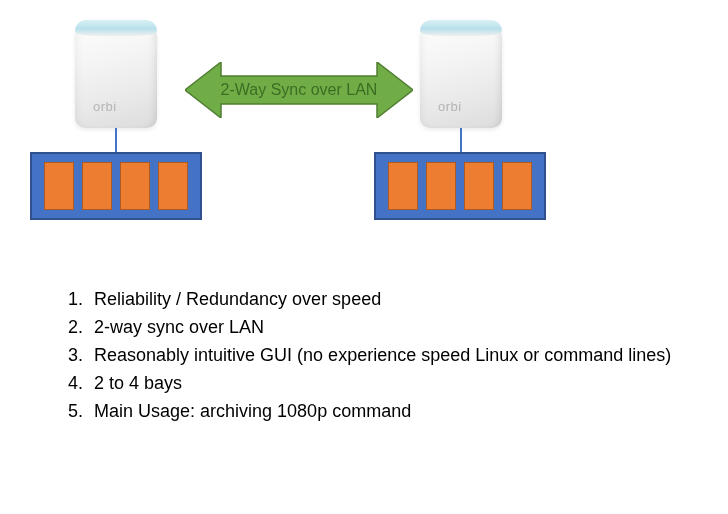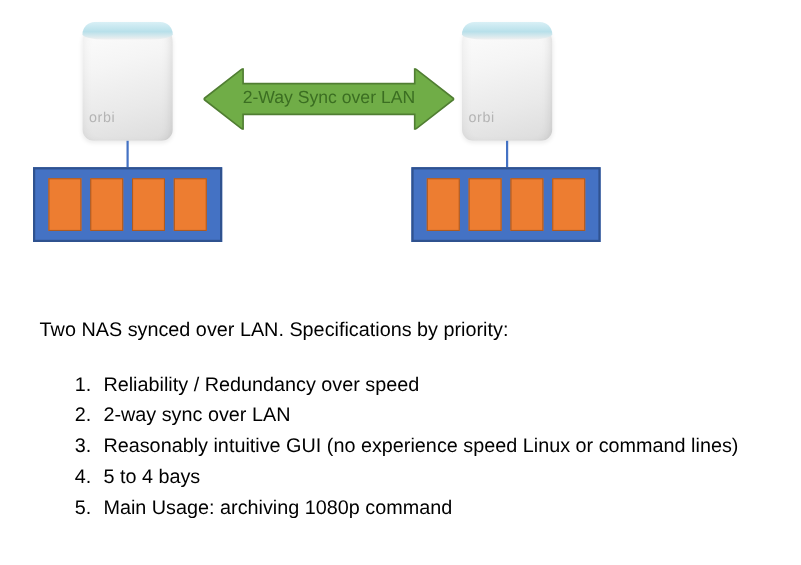--- a/index.html
+++ b/index.html
@@ -36,21 +36,21 @@
   }
   .device-top {
     position: absolute;
     top: 0; left: 0;
     width: 82px; height: 16px;
     background: linear-gradient(180deg, #d9f0f6 0%, #b8e0ea 55%, #f0f0f0 100%);
     border-radius: 18px 18px 40% 40% / 18px 18px 8px 8px;
   }
   .device-brand {
     position: absolute;
-    left: 6px; bottom: 14px;
+    left: 18px; bottom: 14px;
     font-size: 13px;
     color: #b4b4b4;
     font-family: Arial, sans-serif;
     letter-spacing: 0.5px;
   }
   
   .connector {
     position: absolute;
     width: 2px;
     height: 24px;
@@ -164,21 +164,20 @@
   <div class="arrow-wrap">
     <svg class="arrow-svg" viewBox="0 0 228 56">
       <polygon points="0,28 36,0 36,14 192,14 192,0 228,28 192,56 192,42 36,42 36,56" fill="#70ad47" stroke="#507e32" stroke-width="1.5"></polygon>
     </svg>
     <div class="arrow-label">2-Way Sync over LAN</div>
   </div>
 
 </div>
 
 <div class="text-section">
-  <div class="heading">Two NAS synced over LAN. Specifications by priority:</div>
   <ol class="spec-list">
     <li>Reliability / Redundancy over speed</li>
     <li>2-way sync over LAN</li>
     <li>Reasonably intuitive GUI (no experience speed Linux or command lines)</li>
-    <li>5 to 4 bays</li>
+    <li>2 to 4 bays</li>
     <li>Main Usage: archiving 1080p command</li>
   </ol>
 </div>
 
 </body></html>

